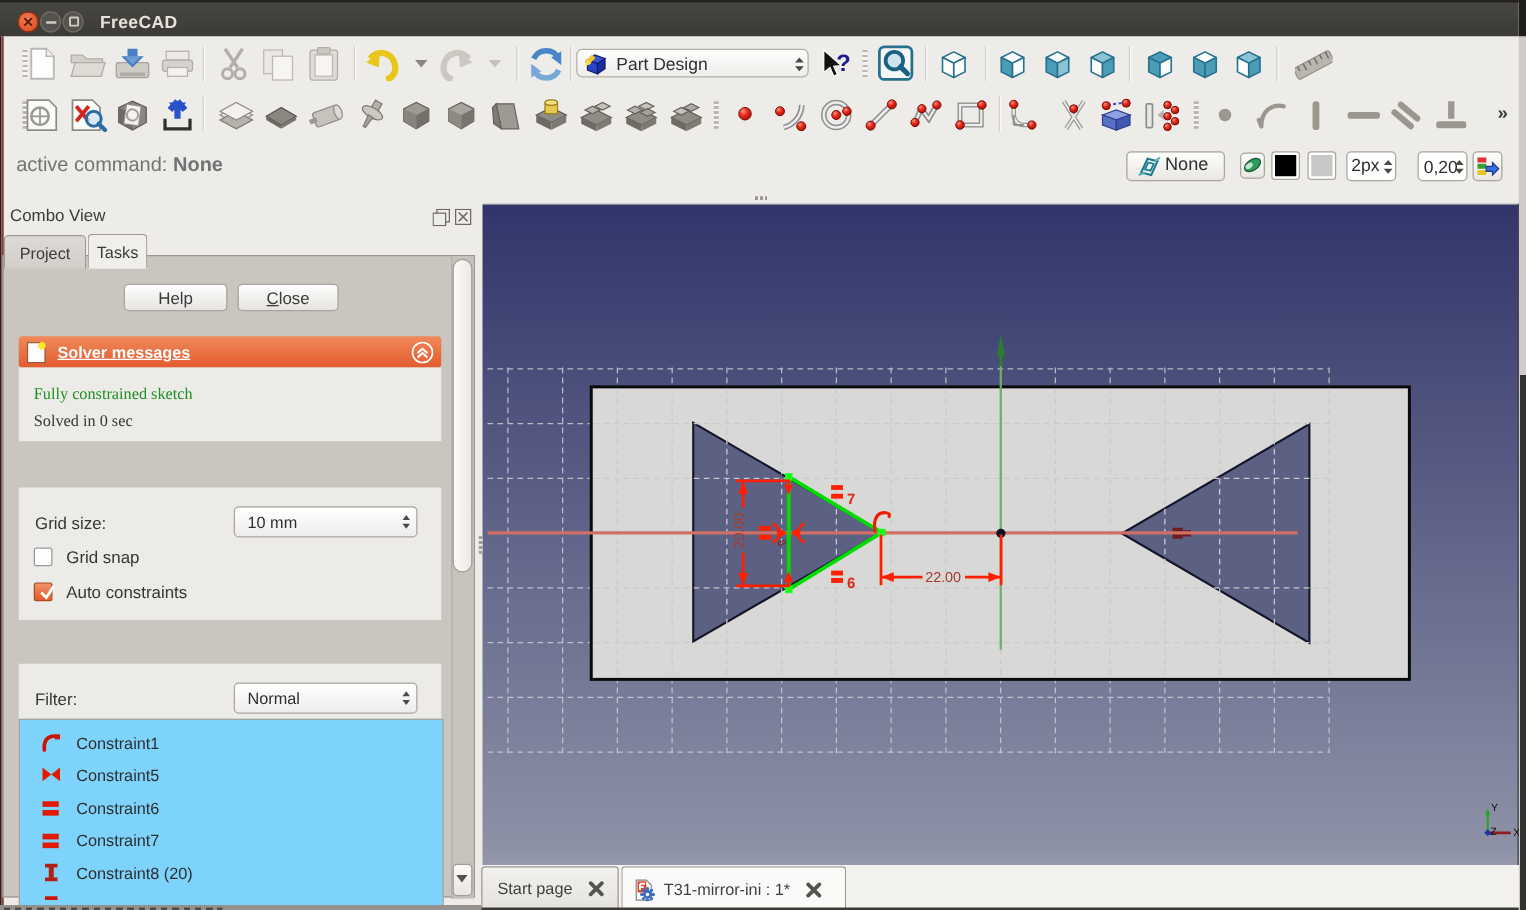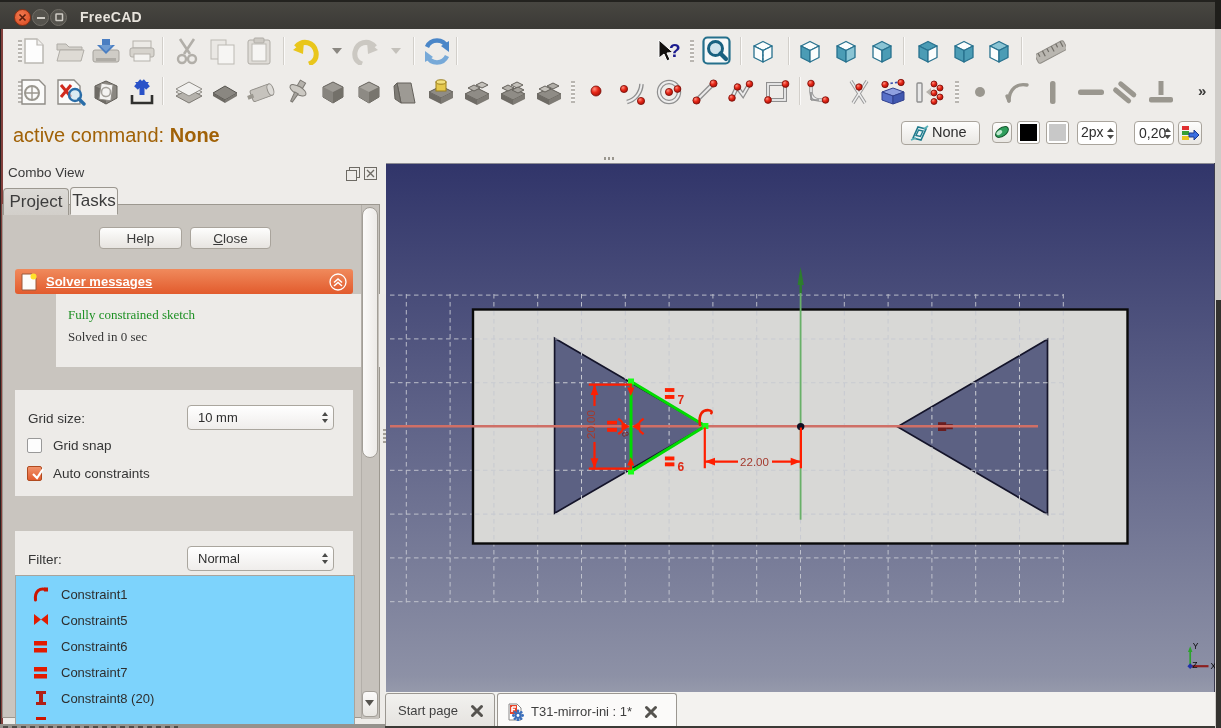--- a/index.html
+++ b/index.html
@@ -11,21 +11,21 @@
 #ttext{position:absolute;left:80px;top:9px;font-size:14px;font-weight:bold;color:#e7e3dc;letter-spacing:0.3px;}
 .grip{position:absolute;width:4px;height:22px;
  background:repeating-linear-gradient(#b9b6b1 0 2px,#f6f5f3 2px 4px);}
 .vsep{position:absolute;width:2px;height:28px;border-left:1px solid #d2cfca;border-right:1px solid #fbfaf9;}
 .combo{position:absolute;background:linear-gradient(#fefefe,#ededea);border:1px solid #b4b0a9;border-radius:5px;}
 .spin{position:absolute;right:5px;top:0;height:100%;display:flex;flex-direction:column;justify-content:center;gap:3px;}
 .spin i{display:block;width:0;height:0;border-left:3.5px solid transparent;border-right:3.5px solid transparent;}
 .spin i.up{border-bottom:4.5px solid #4a4a48;}
 .spin i.dn{border-top:4.5px solid #4a4a48;}
 .ptab{position:absolute;top:188px;height:27px;border:1px solid #9c9890;border-bottom:none;
- border-top-left-radius:4px;border-top-right-radius:4px;font-size:17px;color:#3c3c3c;
+ border-top-left-radius:4px;border-top-right-radius:4px;font-size:13px;color:#3c3c3c;
  display:flex;align-items:center;justify-content:center;}
 #pane{position:absolute;left:2px;top:204px;width:378px;height:514px;background:#c9c5bf;border:1px solid #9c9890;}
 .btn{position:absolute;height:22px;background:linear-gradient(#fefefd,#e7e4e0);
  border:1px solid #a9a49c;border-radius:4px;font-size:13.5px;color:#3a3a3a;
  display:flex;align-items:center;justify-content:center;}
 .sect{position:absolute;left:12px;width:338px;height:25px;
  background:linear-gradient(#f08a5c,#e25b2d);border-radius:3px;color:#fff;
  font-size:13px;font-weight:bold;display:flex;align-items:center;}
 .sbody{position:absolute;left:12px;width:338px;background:#edebe8;}
 .ptext{font-size:13.5px;color:#353535;position:absolute;}
@@ -122,20 +122,34 @@
       <polygon points="2,2 12,2 7,8" fill="#c4c1bb"></polygon>
     </svg>
  <div class="vsep" style="left:413px;top:6px;"></div>
  <svg class="abs" style="left:422px;top:6px" width="30" height="29">
       <path d="M25 10 A11 11 0 0 0 5 10" fill="none" stroke="#4a86c8" stroke-width="4.5"></path>
       <path d="M5 19 A11 11 0 0 0 25 19" fill="none" stroke="#77a9d8" stroke-width="4.5"></path>
       <polygon points="27,4 27,15 19,9" fill="#4a86c8"></polygon>
       <polygon points="3,25 3,14 11,20" fill="#77a9d8"></polygon>
     </svg>
  <div class="vsep" style="left:456px;top:6px;"></div>
+ <div class="combo" style="left:461px;top:8px;width:186px;height:23px;">
+   <svg class="abs" style="left:5px;top:2px" width="19" height="19" viewBox="0 0 19 19">
+        <polygon points="3,6 9,2 17,5 11,9" fill="#3a56d4" stroke="#101e70"></polygon>
+        <polygon points="3,6 11,9 11,17 3,14" fill="#2743c8" stroke="#101e70"></polygon>
+        <polygon points="11,9 17,5 17,13 11,17" fill="#1b2f9e" stroke="#101e70"></polygon>
+        <path d="M2 9 L8 3" stroke="#f0c828" stroke-width="4"></path>
+        <polygon points="1,11 6,9 3,6" fill="#f7df4e"></polygon>
+      </svg>
+   <span style="position:absolute;left:31px;top:3px;font-size:14px;color:#2e2e2e;">Part Design</span>
+   <svg class="abs" style="left:173px;top:4px" width="9" height="15">
+        <polygon points="1,6 8,6 4.5,2" fill="#4a4a48"></polygon>
+        <polygon points="1,9 8,9 4.5,13" fill="#4a4a48"></polygon>
+      </svg>
+ </div>
  <svg class="abs" style="left:656px;top:8px" width="28" height="26">
       <path d="M3 1 L3 19 L8 15 L11 22 L14 20.5 L11 14 L17 13.5 z" fill="#12100e" stroke="#fff" stroke-width="1"></path>
       <text x="13" y="18" font-size="19" font-weight="bold" fill="#1b1b8e" font-family="Liberation Sans,sans-serif">?</text>
     </svg>
  <div class="grip" style="left:690px;top:9px;"></div>
  <svg class="abs" style="left:702px;top:5px" width="30" height="30">
       <rect x="1.5" y="1.5" width="26" height="26" rx="4" fill="#f6f8f8" stroke="#25708c" stroke-width="2.2"></rect>
       <circle cx="13.5" cy="12.5" r="7" fill="#cfe3ec" stroke="#186180" stroke-width="3"></circle>
       <path d="M18.5 17.5 L24 23" stroke="#186180" stroke-width="4.2" stroke-linecap="round"></path>
     </svg>
@@ -387,21 +401,21 @@
         <rect x="4" y="16" width="22" height="5" rx="2.5" fill="#9a978f"></rect>
       </g>
     </svg>
  <svg class="abs" style="left:1146px;top:7px" width="30" height="28">
       <rect x="12.5" y="3" width="5" height="14" fill="#9a978f"></rect>
       <rect x="3" y="19" width="24" height="5.5" rx="2" fill="#9a978f"></rect>
     </svg>
  <div class="abs" style="left:1198px;top:11px;font-size:15px;font-weight:bold;color:#3a3a38;">»</div>
 </div>
 
-<div class="abs" style="left:13px;top:124px;font-size:20px;color:#a16207;">active command: <b>None</b></div>
+<div class="abs" style="left:13px;top:124px;font-size:16px;color:#737373;">active command: <b>None</b></div>
 <div id="row3right">
  <div class="abs" style="left:901px;top:121px;width:79px;height:24px;background:linear-gradient(#fdfdfc,#e9e7e3);border:1px solid #a9a49c;border-radius:4px;"></div>
  <svg class="abs" style="left:910px;top:124px" width="19" height="19">
       <polygon points="3,14 8,3 16,5 11,16" fill="#eef4f6" stroke="#1e7a8c" stroke-width="1.6"></polygon>
       <polygon points="6,11.5 8.6,6 13,7 10.4,12.5" fill="none" stroke="#1e7a8c" stroke-width="1.4"></polygon>
       <path d="M1 16 L6 14 M14 5 L18 2" stroke="#55b0b8" stroke-width="1.6"></path>
     </svg>
  <div class="abs" style="left:932px;top:124px;font-size:14.5px;color:#2e2e2e;">None</div>
  <div class="abs" style="left:992px;top:122px;width:20px;height:21px;background:linear-gradient(#fdfdfc,#e9e7e3);border:1px solid #a9a49c;border-radius:4px;"></div>
  <svg class="abs" style="left:994px;top:124px" width="17" height="17">
@@ -455,21 +469,21 @@
   <svg width="17" height="18" style="margin-left:6px">
         <path d="M1 1 h10 l4 4 v12 h-14 z" fill="#fdfdfb" stroke="#9a5b3c"></path>
         <circle cx="12.5" cy="3.5" r="3" fill="#ffe22a"></circle>
       </svg>
   <span style="margin-left:8px;">Solver messages</span>
   <svg width="18" height="18" style="position:absolute;right:6px;top:4px">
         <circle cx="9" cy="9" r="8" fill="none" stroke="#fff" stroke-width="1.3"></circle>
         <path d="M5 9.5 L9 6 L13 9.5 M5 13 L9 9.5 L13 13" fill="none" stroke="#fff" stroke-width="1.6"></path>
       </svg>
  </div>
- <div class="sbody" style="top:89px;height:73px;margin-left:41px;">
+ <div class="sbody" style="top:89px;height:59px;">
   <div class="ptext" style="left:12px;top:13px;color:#1d9023;font-size:13px;font-family:'Liberation Serif',serif;">Fully constrained sketch</div>
   <div class="ptext" style="left:12px;top:35px;font-size:13px;font-family:Liberation Serif, serif;">Solved in 0 sec</div>
  </div>
 
  <div class="sbody" style="top:185px;height:106px;">
   <div class="ptext" style="left:13px;top:21px;">Grid size:</div>
   <div class="combo2" style="top:15px;">10 mm<span class="spin">
           <i class="up"></i>
           <i class="dn"></i>
         </span></div>

